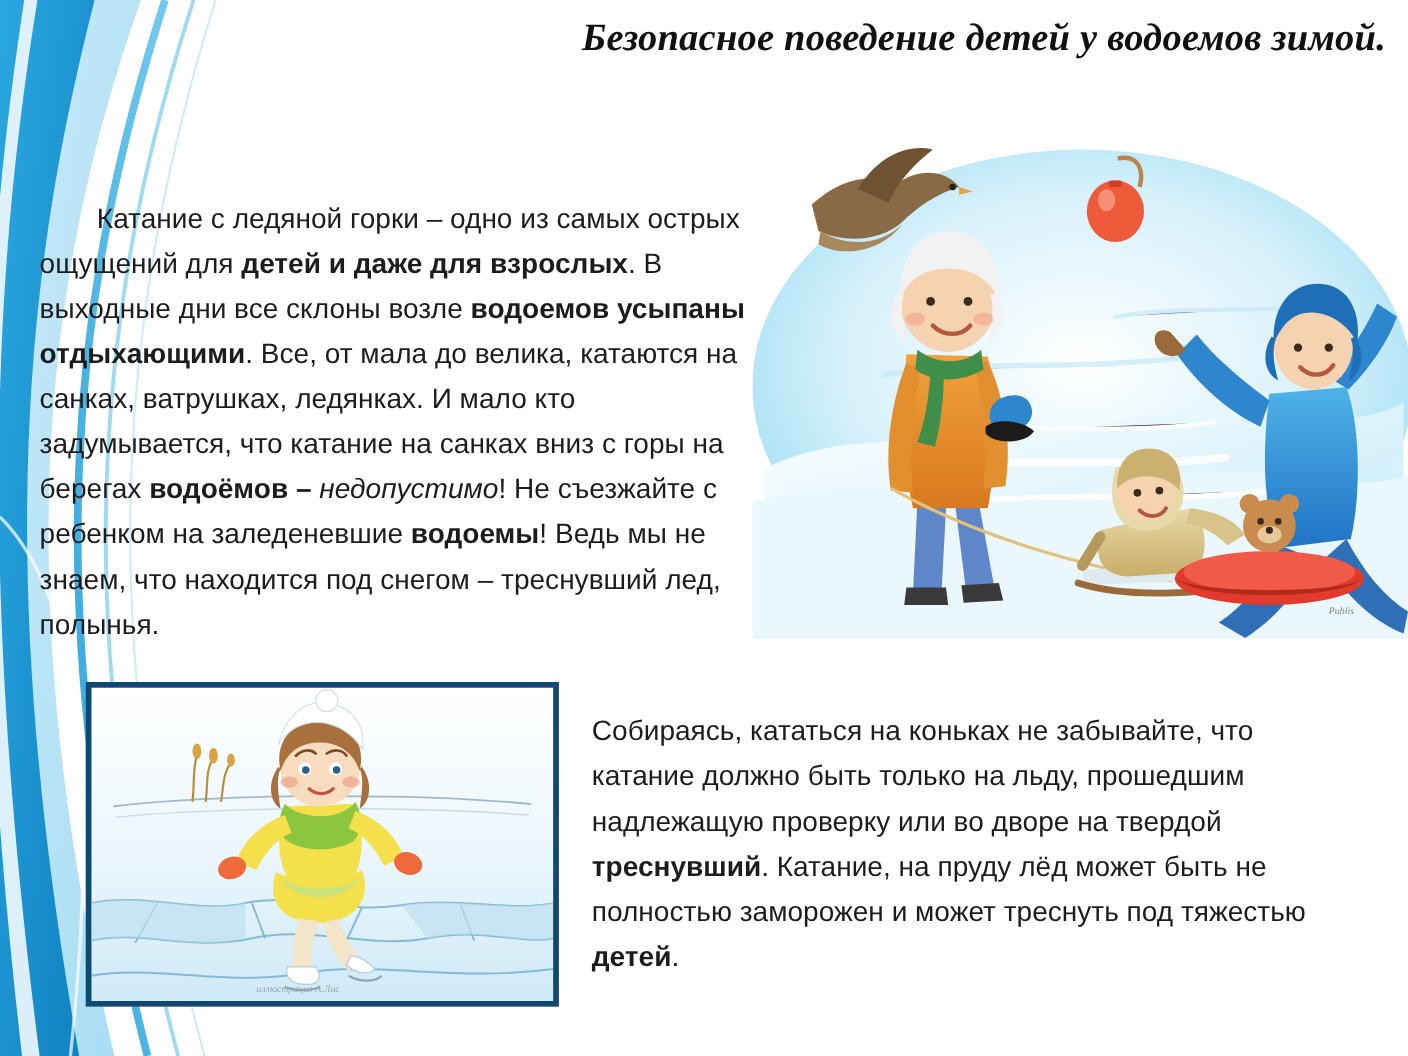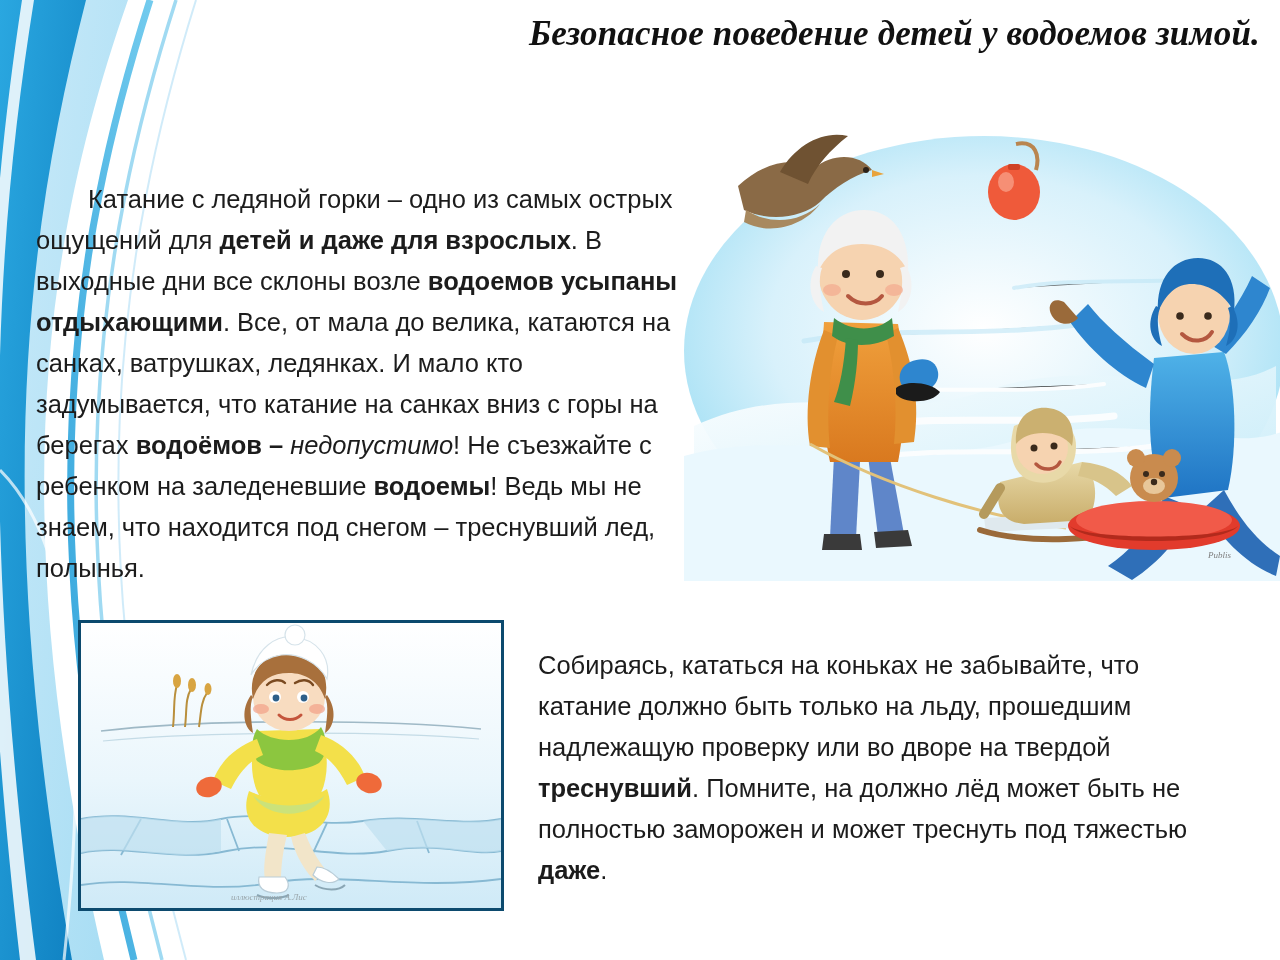--- a/index.html
+++ b/index.html
@@ -76,21 +76,21 @@
     top: 126px;
     width: 600px;
     height: 455px;
   }
   .illus-bottom {
     position: absolute;
     left: 78px;
     top: 620px;
     width: 420px;
     height: 285px;
-    border: 3px solid #0c4a6e;
+    border: 5px solid #0c4a6e;
     background: #d946ef;
     overflow: hidden;
   }
   .sig {
     position: absolute;
     font-size: 9px;
     color: #8b8b8b;
     font-family: "Liberation Serif", serif;
     font-style: italic;
   }
@@ -353,14 +353,14 @@
       <path d="M232,252 C240,260 252,262 258,256 C250,248 242,244 236,244 Z" fill="#ffffff" stroke="#b9cdd8" stroke-width="1.2"></path>
       <path d="M176,272 C184,276 200,276 208,272" fill="none" stroke="#8aa6b4" stroke-width="2"></path>
       <path d="M234,262 C244,268 258,268 264,262" fill="none" stroke="#8aa6b4" stroke-width="2"></path>
     </g>
 
     <text x="150" y="277" fill="#9aa6ab" font-size="9" font-style="italic" font-family="Liberation Serif, serif">иллюстрация А.Лис</text>
   </svg>
 </div>
 
 <div class="para-bottom">
-  <span><span>Собираясь, кататься на коньках не забывайте, что катание должно быть только на льду, прошедшим надлежащую проверку или во дворе на твердой </span><b>треснувший</b><span>. Помните, на должно лёд может быть не полностью заморожен и может треснуть под тяжестью </span><b>даже</b><span>.</span></span>
+  <span><span>Собираясь, кататься на коньках не забывайте, что катание должно быть только на льду, прошедшим надлежащую проверку или во дворе на твердой </span><b>треснувший</b><span>. Катание, на пруду лёд может быть не полностью заморожен и может треснуть под тяжестью </span><b>детей</b><span>.</span></span>
 </div>
 
 </body></html>

